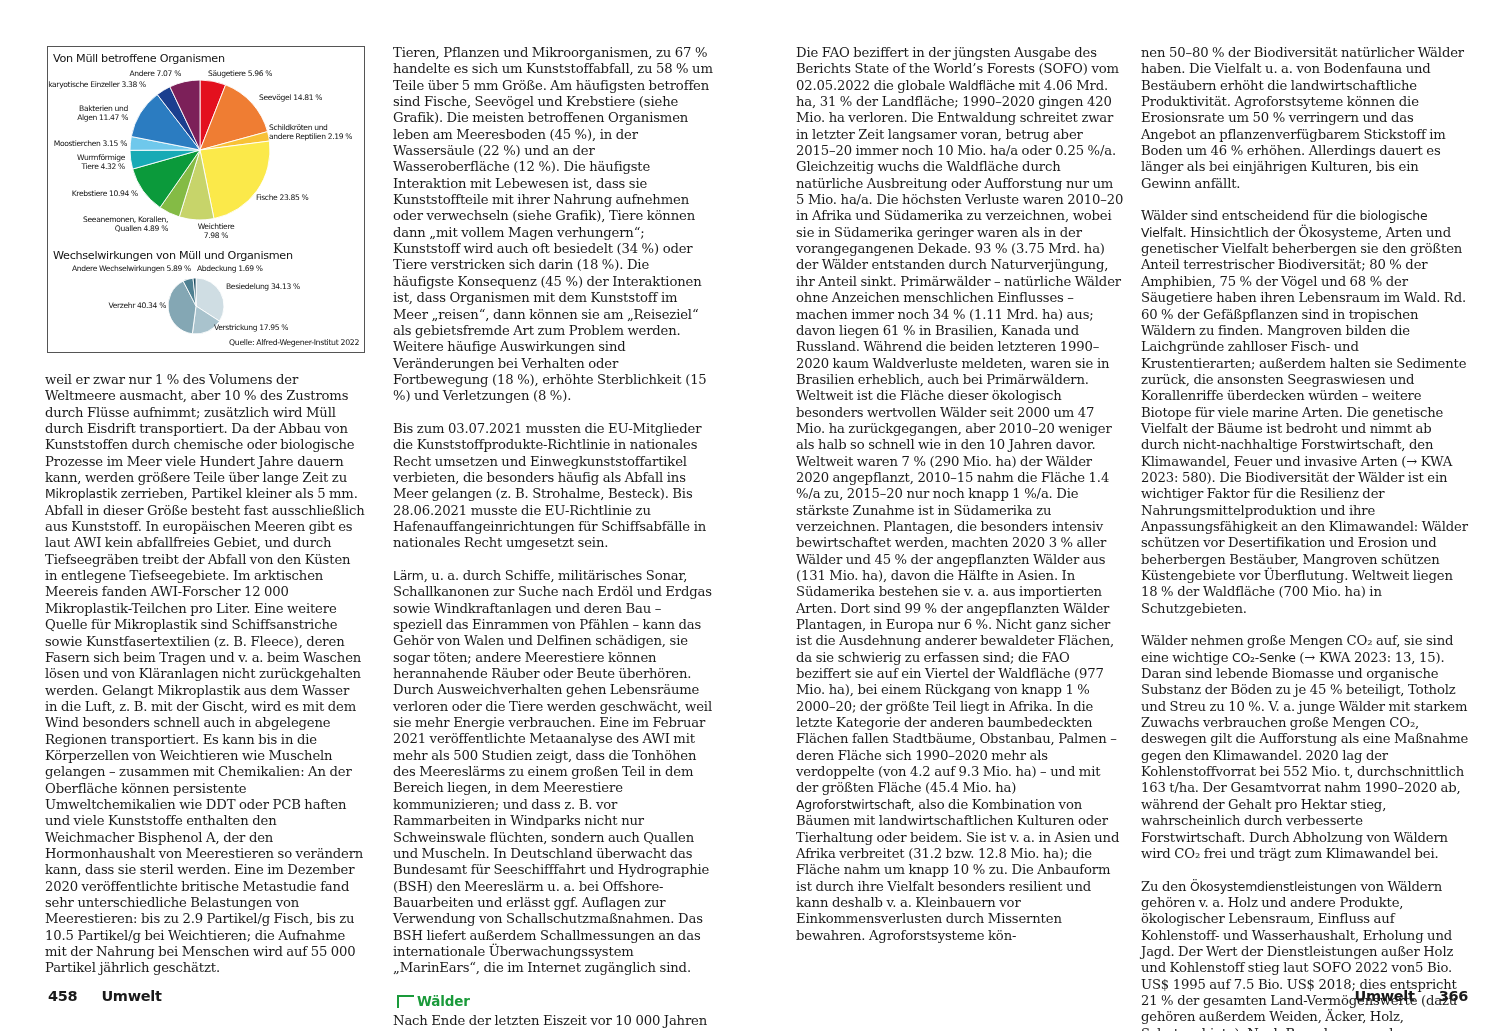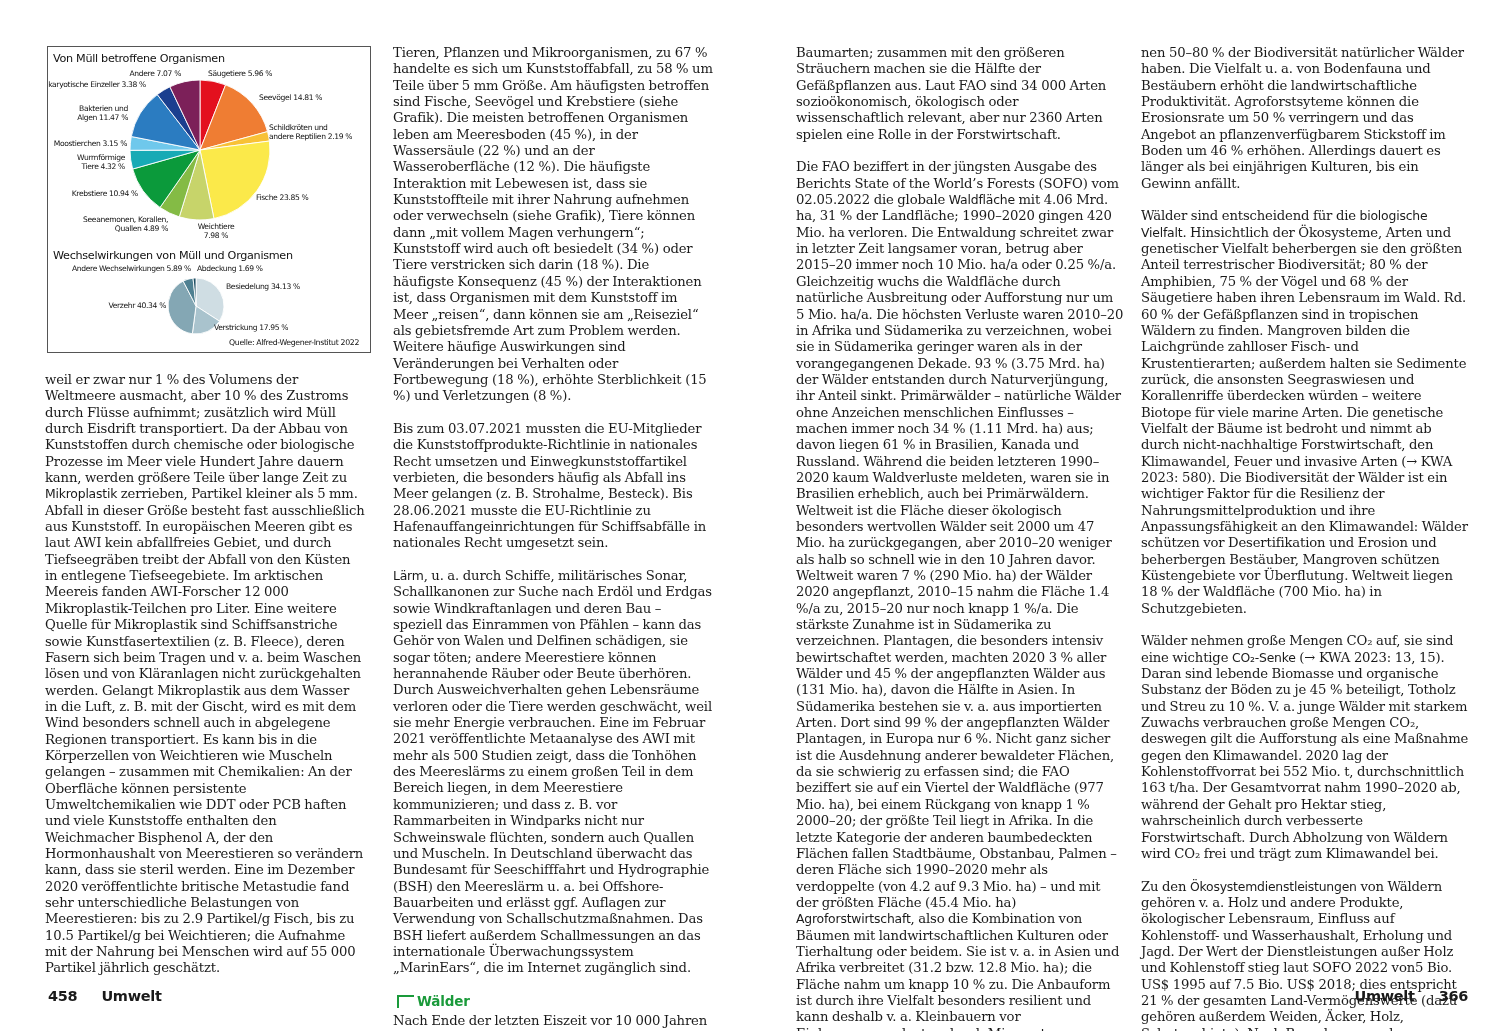--- a/index.html
+++ b/index.html
@@ -22,21 +22,21 @@
 
   .footer { position: absolute; top: 988px; font-family: "DejaVu Sans", sans-serif; font-weight: bold;
             font-size: 14.5px; color: #1a1a1a; letter-spacing: -0.3px; }
   #footer-left { left: 48px; }
   #footer-left .pg { margin-right: 24px; }
   #footer-right { right: 32px; }
   #footer-right .pg { margin-left: 24px; }
 
   
   #infographic { position: absolute; left: 47px; top: 46px; width: 316px; height: 305px;
-                 border: 1px solid #555; background: #fff; padding-left: 6px; }
+                 border: 1px solid #555; background: #fff; }
   #infographic svg { position: absolute; left: 0; top: 0; }
   .ig-title { font-family: "DejaVu Sans", sans-serif; font-size: 11.2px; fill: #111; letter-spacing: -0.3px; }
   .ig-label { font-family: "DejaVu Sans", sans-serif; font-size: 7.6px; fill: #111; letter-spacing: -0.35px; }
 </style>
 </head>
 <body>
 
 <div id="infographic">
   <svg id="ig-svg" width="316" height="305" viewBox="0 0 316 305">
     <text class="ig-title" x="5" y="15">Von Müll betroffene Organismen</text>
@@ -96,21 +96,20 @@
   <p>Bis zum 03.07.2021 mussten die EU-Mitglieder die Kunststoffprodukte-Richtlinie in nationales Recht umsetzen und Einwegkunststoffartikel verbieten, die besonders häufig als Abfall ins Meer gelangen (z. B. Strohalme, Besteck). Bis 28.06.2021 musste die EU-Richtlinie zu Hafenauffangeinrichtungen für Schiffsabfälle in nationales Recht umgesetzt sein.</p>
   <p><b>Lärm</b><span>, u. a. durch Schiffe, militärisches Sonar, Schallkanonen zur Suche nach Erdöl und Erdgas sowie Windkraftanlagen und deren Bau – speziell das Einrammen von Pfählen – kann das Gehör von Walen und Delfinen schädigen, sie sogar töten; andere Meerestiere können herannahende Räuber oder Beute überhören. Durch Ausweichverhalten gehen Lebensräume verloren oder die Tiere werden geschwächt, weil sie mehr Energie verbrauchen. Eine im Februar 2021 veröffentlichte Metaanalyse des AWI mit mehr als 500 Studien zeigt, dass die Tonhöhen des Meereslärms zu einem großen Teil in dem Bereich liegen, in dem Meerestiere kommunizieren; und dass z. B. vor Rammarbeiten in Windparks nicht nur Schweinswale flüchten, sondern auch Quallen und Muscheln. In Deutschland überwacht das Bundesamt für Seeschifffahrt und Hydrographie (BSH) den Meereslärm u. a. bei Offshore-Bauarbeiten und erlässt ggf. Auflagen zur Verwendung von Schallschutzmaßnahmen. Das BSH liefert außerdem Schallmessungen an das internationale Überwachungssystem „MarinEars“, die im Internet zugänglich sind.</span></p>
   <div class="section-head">
     <span class="corner"></span>
     <span class="title">Wälder</span>
   </div>
   <p>Nach Ende der letzten Eiszeit vor 10 000 Jahren waren rd. 6 Mrd. ha bzw. 45 % der Landflächen von Wald bedeckt. Weltweit gibt es 80 000 bis 100 000</p>
 </div>
 
 <div class="col" id="col3">
-  <p>Baumarten; zusammen mit den größeren Sträuchern machen sie die Hälfte der Gefäßpflanzen aus. Laut FAO sind 34 000 Arten sozioökonomisch, ökologisch oder wissenschaftlich relevant, aber nur 2360 Arten spielen eine Rolle in der Forstwirtschaft.</p>
   <p><span>Die FAO beziffert in der jüngsten Ausgabe des Berichts State of the World’s Forests (SOFO) vom 02.05.2022 die globale </span><b>Waldfläche</b><span> mit 4.06 Mrd. ha, 31 % der Landfläche; 1990–2020 gingen 420 Mio. ha verloren. Die Entwaldung schreitet zwar in letzter Zeit langsamer voran, betrug aber 2015–20 immer noch 10 Mio. ha/a oder 0.25 %/a. Gleichzeitig wuchs die Waldfläche durch natürliche Ausbreitung oder Aufforstung nur um 5 Mio. ha/a. Die höchsten Verluste waren 2010–20 in Afrika und Südamerika zu verzeichnen, wobei sie in Südamerika geringer waren als in der vorangegangenen Dekade. 93 % (3.75 Mrd. ha) der Wälder entstanden durch Naturverjüngung, ihr Anteil sinkt. Primärwälder – natürliche Wälder ohne Anzeichen menschlichen Einflusses – machen immer noch 34 % (1.11 Mrd. ha) aus; davon liegen 61 % in Brasilien, Kanada und Russland. Während die beiden letzteren 1990–2020 kaum Waldverluste meldeten, waren sie in Brasilien erheblich, auch bei Primärwäldern. Weltweit ist die Fläche dieser ökologisch besonders wertvollen Wälder seit 2000 um 47 Mio. ha zurückgegangen, aber 2010–20 weniger als halb so schnell wie in den 10 Jahren davor. Weltweit waren 7 % (290 Mio. ha) der Wälder 2020 angepflanzt, 2010–15 nahm die Fläche 1.4 %/a zu, 2015–20 nur noch knapp 1 %/a. Die stärkste Zunahme ist in Südamerika zu verzeichnen. Plantagen, die besonders intensiv bewirtschaftet werden, machten 2020 3 % aller Wälder und 45 % der angepflanzten Wälder aus (131 Mio. ha), davon die Hälfte in Asien. In Südamerika bestehen sie v. a. aus importierten Arten. Dort sind 99 % der angepflanzten Wälder Plantagen, in Europa nur 6 %. Nicht ganz sicher ist die Ausdehnung anderer bewaldeter Flächen, da sie schwierig zu erfassen sind; die FAO beziffert sie auf ein Viertel der Waldfläche (977 Mio. ha), bei einem Rückgang von knapp 1 % 2000–20; der größte Teil liegt in Afrika. In die letzte Kategorie der anderen baumbedeckten Flächen fallen Stadtbäume, Obstanbau, Palmen – deren Fläche sich 1990–2020 mehr als verdoppelte (von 4.2 auf 9.3 Mio. ha) – und mit der größten Fläche (45.4 Mio. ha) </span><b>Agroforstwirtschaft</b><span>, also die Kombination von Bäumen mit landwirtschaftlichen Kulturen oder Tierhaltung oder beidem. Sie ist v. a. in Asien und Afrika verbreitet (31.2 bzw. 12.8 Mio. ha); die Fläche nahm um knapp 10 % zu. Die Anbauform ist durch ihre Vielfalt besonders resilient und kann deshalb v. a. Kleinbauern vor Einkommensverlusten durch Missernten bewahren. Agroforstsysteme kön-</span></p>
 </div>
 
 <div class="col" id="col4">
   <p>nen 50–80 % der Biodiversität natürlicher Wälder haben. Die Vielfalt u. a. von Bodenfauna und Bestäubern erhöht die landwirtschaftliche Produktivität. Agroforstsyteme können die Erosionsrate um 50 % verringern und das Angebot an pflanzenverfügbarem Stickstoff im Boden um 46 % erhöhen. Allerdings dauert es länger als bei einjährigen Kulturen, bis ein Gewinn anfällt.</p>
   <p><span>Wälder sind entscheidend für die </span><b>biologische Vielfalt</b><span>. Hinsichtlich der Ökosysteme, Arten und genetischer Vielfalt beherbergen sie den größten Anteil terrestrischer Biodiversität; 80 % der Amphibien, 75 % der Vögel und 68 % der Säugetiere haben ihren Lebensraum im Wald. Rd. 60 % der Gefäßpflanzen sind in tropischen Wäldern zu finden. Mangroven bilden die Laichgründe zahlloser Fisch- und Krustentierarten; außerdem halten sie Sedimente zurück, die ansonsten Seegraswiesen und Korallenriffe überdecken würden – weitere Biotope für viele marine Arten. Die genetische Vielfalt der Bäume ist bedroht und nimmt ab durch nicht-nachhaltige Forstwirtschaft, den Klimawandel, Feuer und invasive Arten (→ KWA 2023: 580). Die Biodiversität der Wälder ist ein wichtiger Faktor für die Resilienz der Nahrungsmittelproduktion und ihre Anpassungsfähigkeit an den Klimawandel: Wälder schützen vor Desertifikation und Erosion und beherbergen Bestäuber, Mangroven schützen Küstengebiete vor Überflutung. Weltweit liegen 18 % der Waldfläche (700 Mio. ha) in Schutzgebieten.</span></p>
   <p><span>Wälder nehmen große Mengen CO₂ auf, sie sind eine wichtige </span><b>CO₂-Senke</b><span> (→ KWA 2023: 13, 15). Daran sind lebende Biomasse und organische Substanz der Böden zu je 45 % beteiligt, Totholz und Streu zu 10 %. V. a. junge Wälder mit starkem Zuwachs verbrauchen große Mengen CO₂, deswegen gilt die Aufforstung als eine Maßnahme gegen den Klimawandel. 2020 lag der Kohlenstoffvorrat bei 552 Mio. t, durchschnittlich 163 t/ha. Der Gesamtvorrat nahm 1990–2020 ab, während der Gehalt pro Hektar stieg, wahrscheinlich durch verbesserte Forstwirtschaft. Durch Abholzung von Wäldern wird CO₂ frei und trägt zum Klimawandel bei.</span></p>
   <p><span>Zu den </span><b>Ökosystemdienstleistungen</b><span> von Wäldern gehören v. a. Holz und andere Produkte, ökologischer Lebensraum, Einfluss auf Kohlenstoff- und Wasserhaushalt, Erholung und Jagd. Der Wert der Dienstleistungen außer Holz und Kohlenstoff stieg laut SOFO 2022 von5 Bio. US$ 1995 auf 7.5 Bio. US$ 2018; dies entspricht 21 % der gesamten Land-Vermögenswerte (dazu gehören außerdem Weiden, Äcker, Holz, Schutzgebiete). Nach Berechnungen der Weltbank sank der Wert des globalen Holzvermögens</span></p>
 </div>
 

